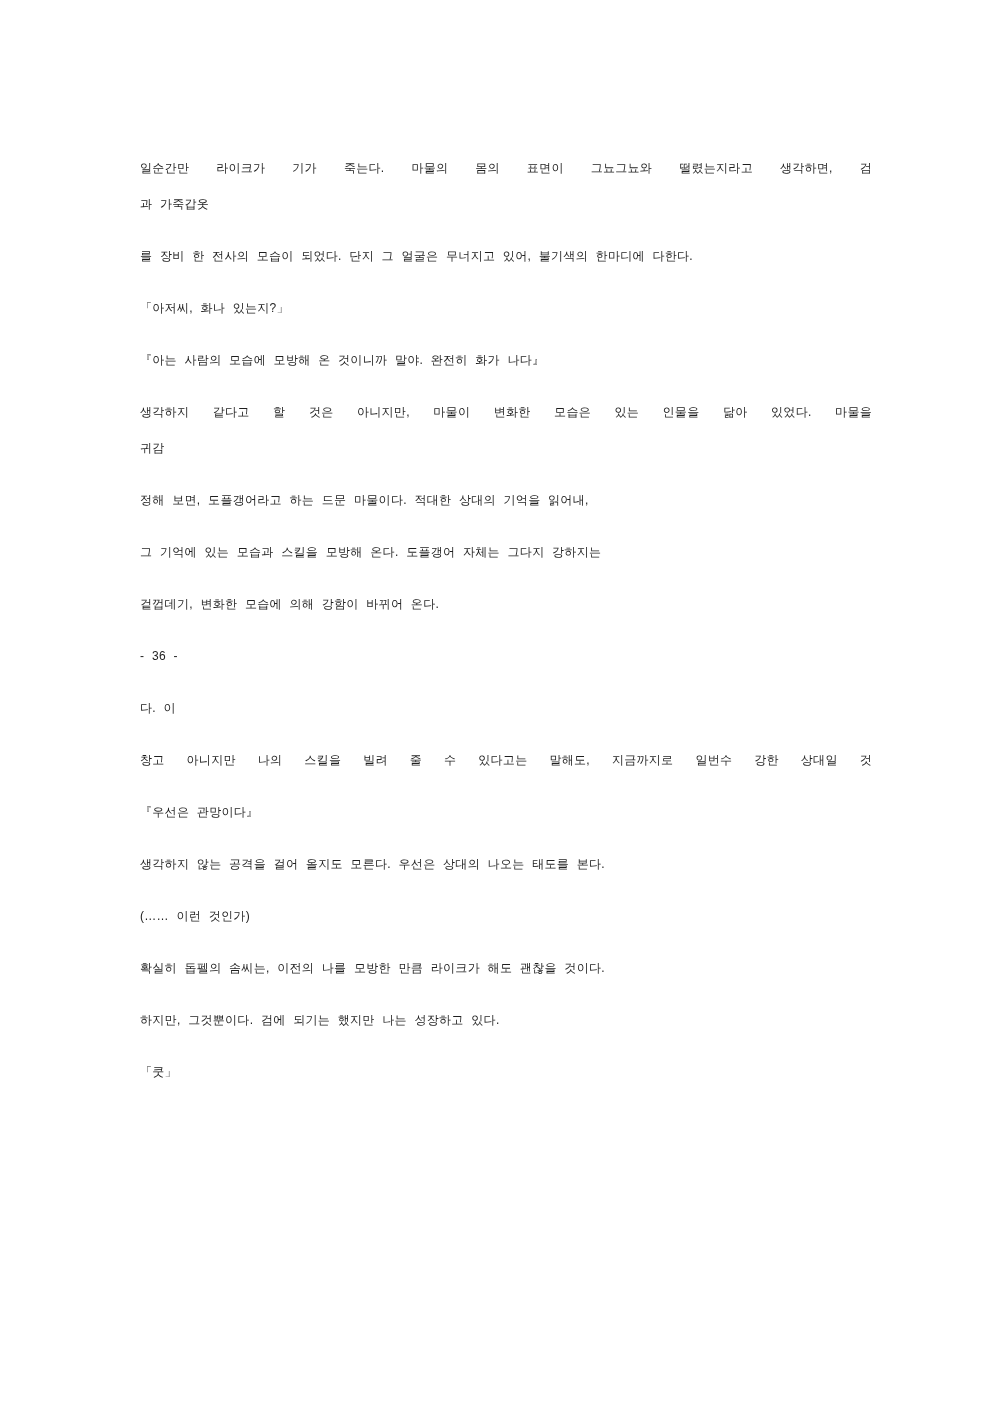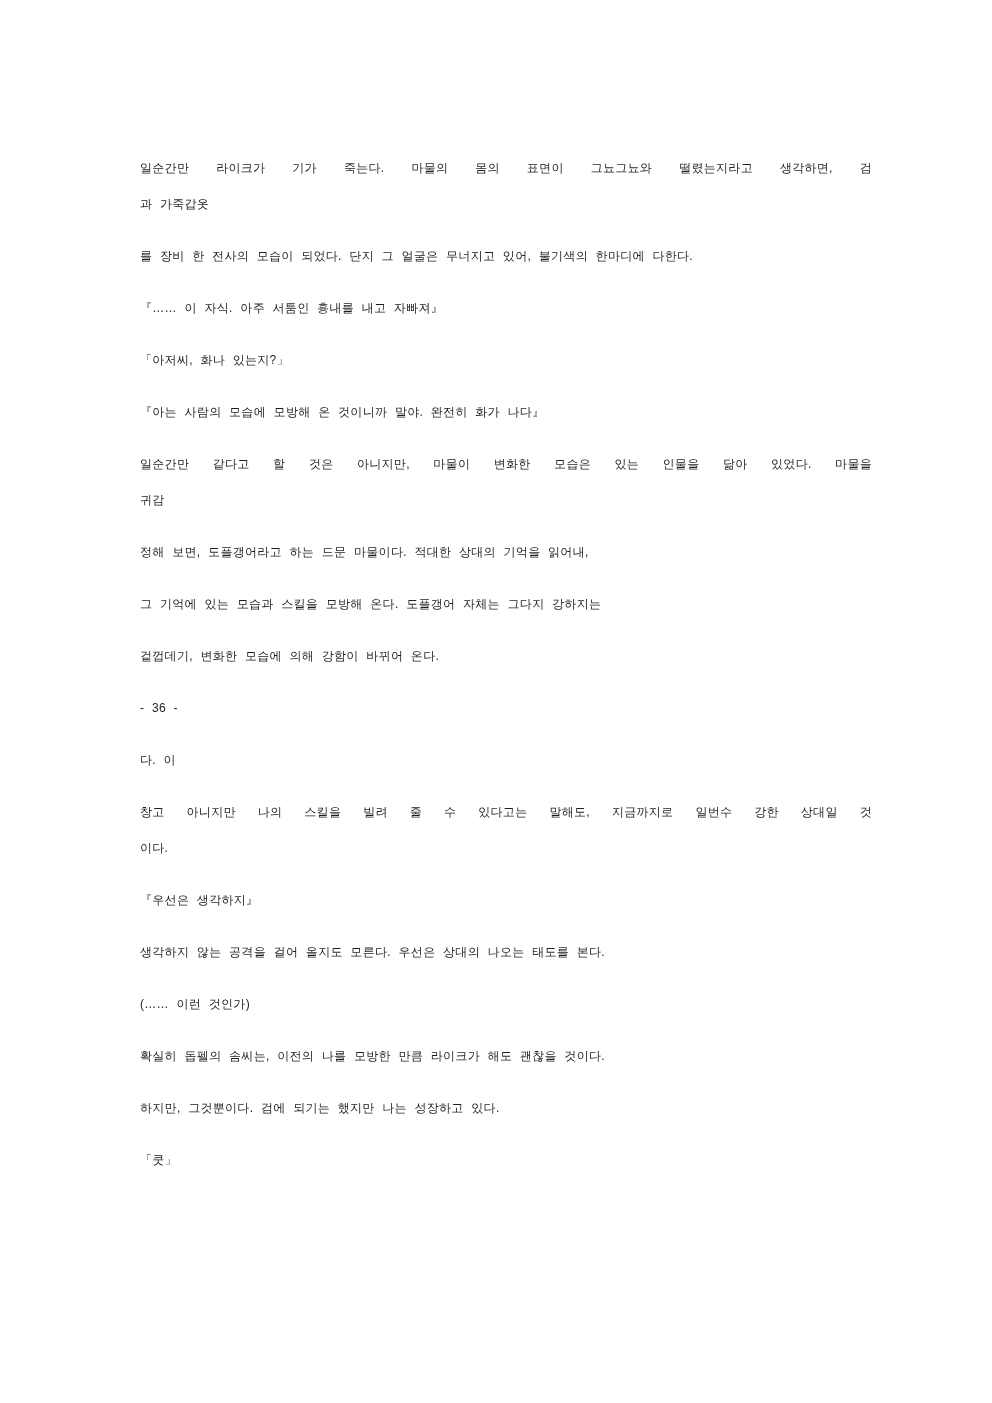--- a/index.html
+++ b/index.html
@@ -43,53 +43,49 @@
 <div class="page" style="color: rgb(30, 30, 30);">
   <div id="paragraphs">
       <div class="para">
         <div class="line fill">일순간만 라이크가 기가 죽는다. 마물의 몸의 표면이 그뇨그뇨와 떨렸는지라고 생각하면, 검</div>
         <div class="line">과 가죽갑옷</div>
       </div>
       <div class="para">
         <div class="line">를 장비 한 전사의 모습이 되었다. 단지 그 얼굴은 무너지고 있어, 불기색의 한마디에 다한다.</div>
       </div>
       <div class="para">
-        <div class="line">『…… 이 자식. 아주 서툼인 흉내를 내고 자빠져』</div>
-      </div>
-      <div class="para">
         <div class="line">「아저씨, 화나 있는지?」</div>
       </div>
       <div class="para">
         <div class="line">『아는 사람의 모습에 모방해 온 것이니까 말야. 완전히 화가 나다』</div>
       </div>
       <div class="para">
-        <div class="line fill">일순간만 같다고 할 것은 아니지만, 마물이 변화한 모습은 있는 인물을 닮아 있었다. 마물을</div>
+        <div class="line fill">생각하지 같다고 할 것은 아니지만, 마물이 변화한 모습은 있는 인물을 닮아 있었다. 마물을</div>
         <div class="line">귀감</div>
       </div>
       <div class="para">
         <div class="line">정해 보면, 도플갱어라고 하는 드문 마물이다. 적대한 상대의 기억을 읽어내,</div>
       </div>
       <div class="para">
         <div class="line">그 기억에 있는 모습과 스킬을 모방해 온다. 도플갱어 자체는 그다지 강하지는</div>
       </div>
       <div class="para">
         <div class="line">겉껍데기, 변화한 모습에 의해 강함이 바뀌어 온다.</div>
       </div>
       <div class="para">
         <div class="line">- 36 -</div>
       </div>
       <div class="para">
         <div class="line">다. 이</div>
       </div>
       <div class="para">
         <div class="line fill">창고 아니지만 나의 스킬을 빌려 줄 수 있다고는 말해도, 지금까지로 일번수 강한 상대일 것</div>
-        <div class="line">이다.</div>
       </div>
       <div class="para">
-        <div class="line">『우선은 생각하지』</div>
+        <div class="line">『우선은 관망이다』</div>
       </div>
       <div class="para">
         <div class="line">생각하지 않는 공격을 걸어 올지도 모른다. 우선은 상대의 나오는 태도를 본다.</div>
       </div>
       <div class="para">
         <div class="line">(…… 이런 것인가)</div>
       </div>
       <div class="para">
         <div class="line">확실히 돕펠의 솜씨는, 이전의 나를 모방한 만큼 라이크가 해도 괜찮을 것이다.</div>
       </div>

